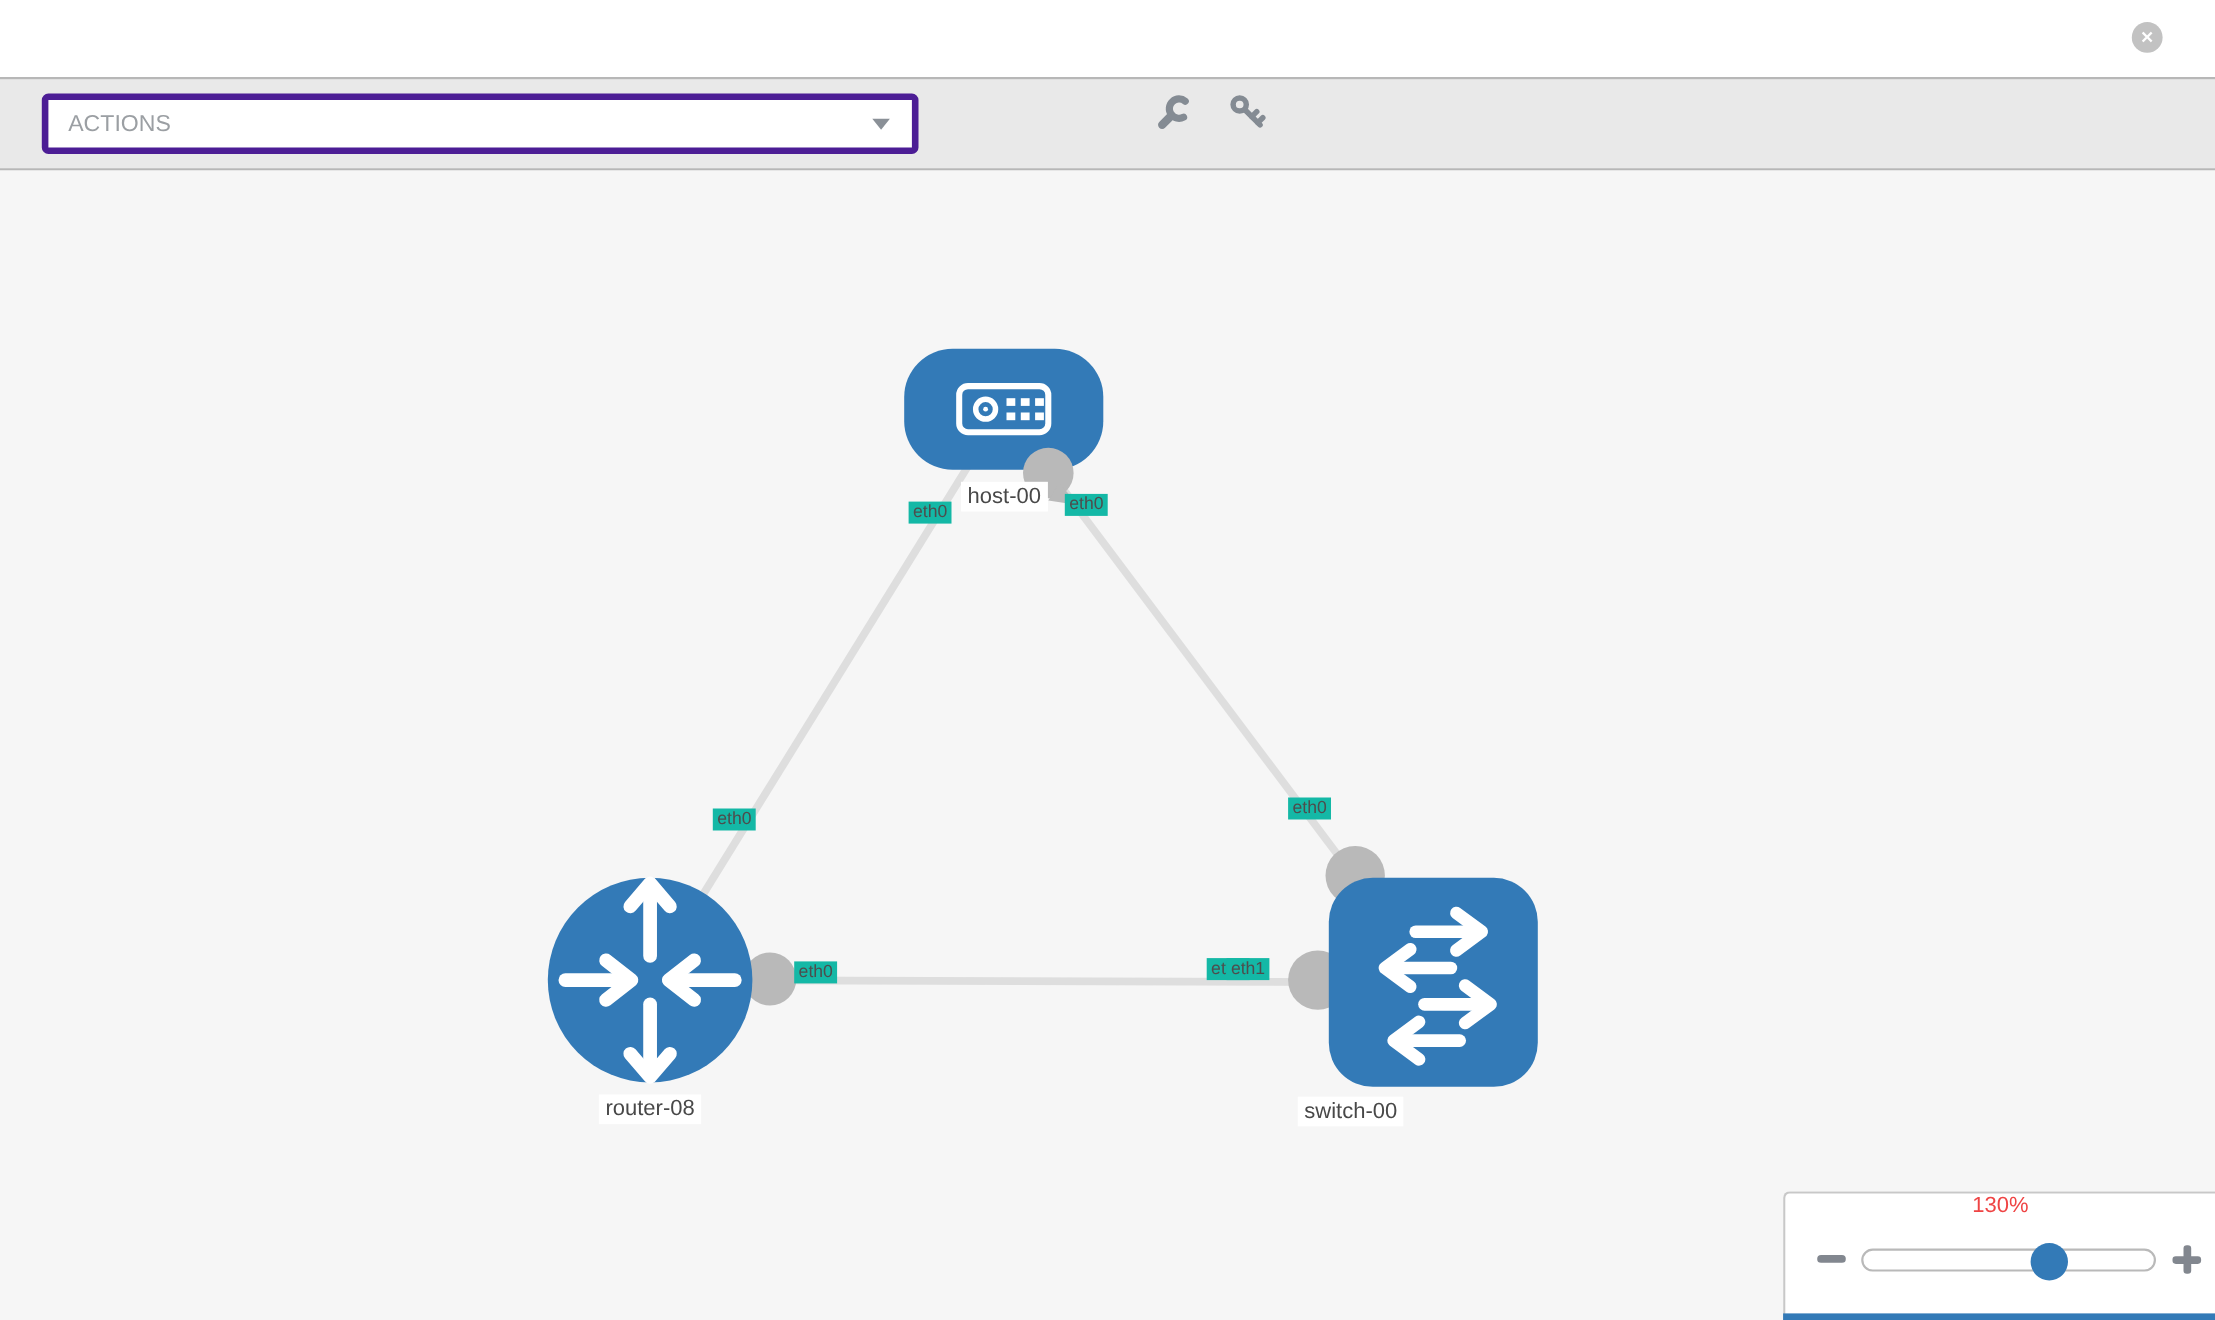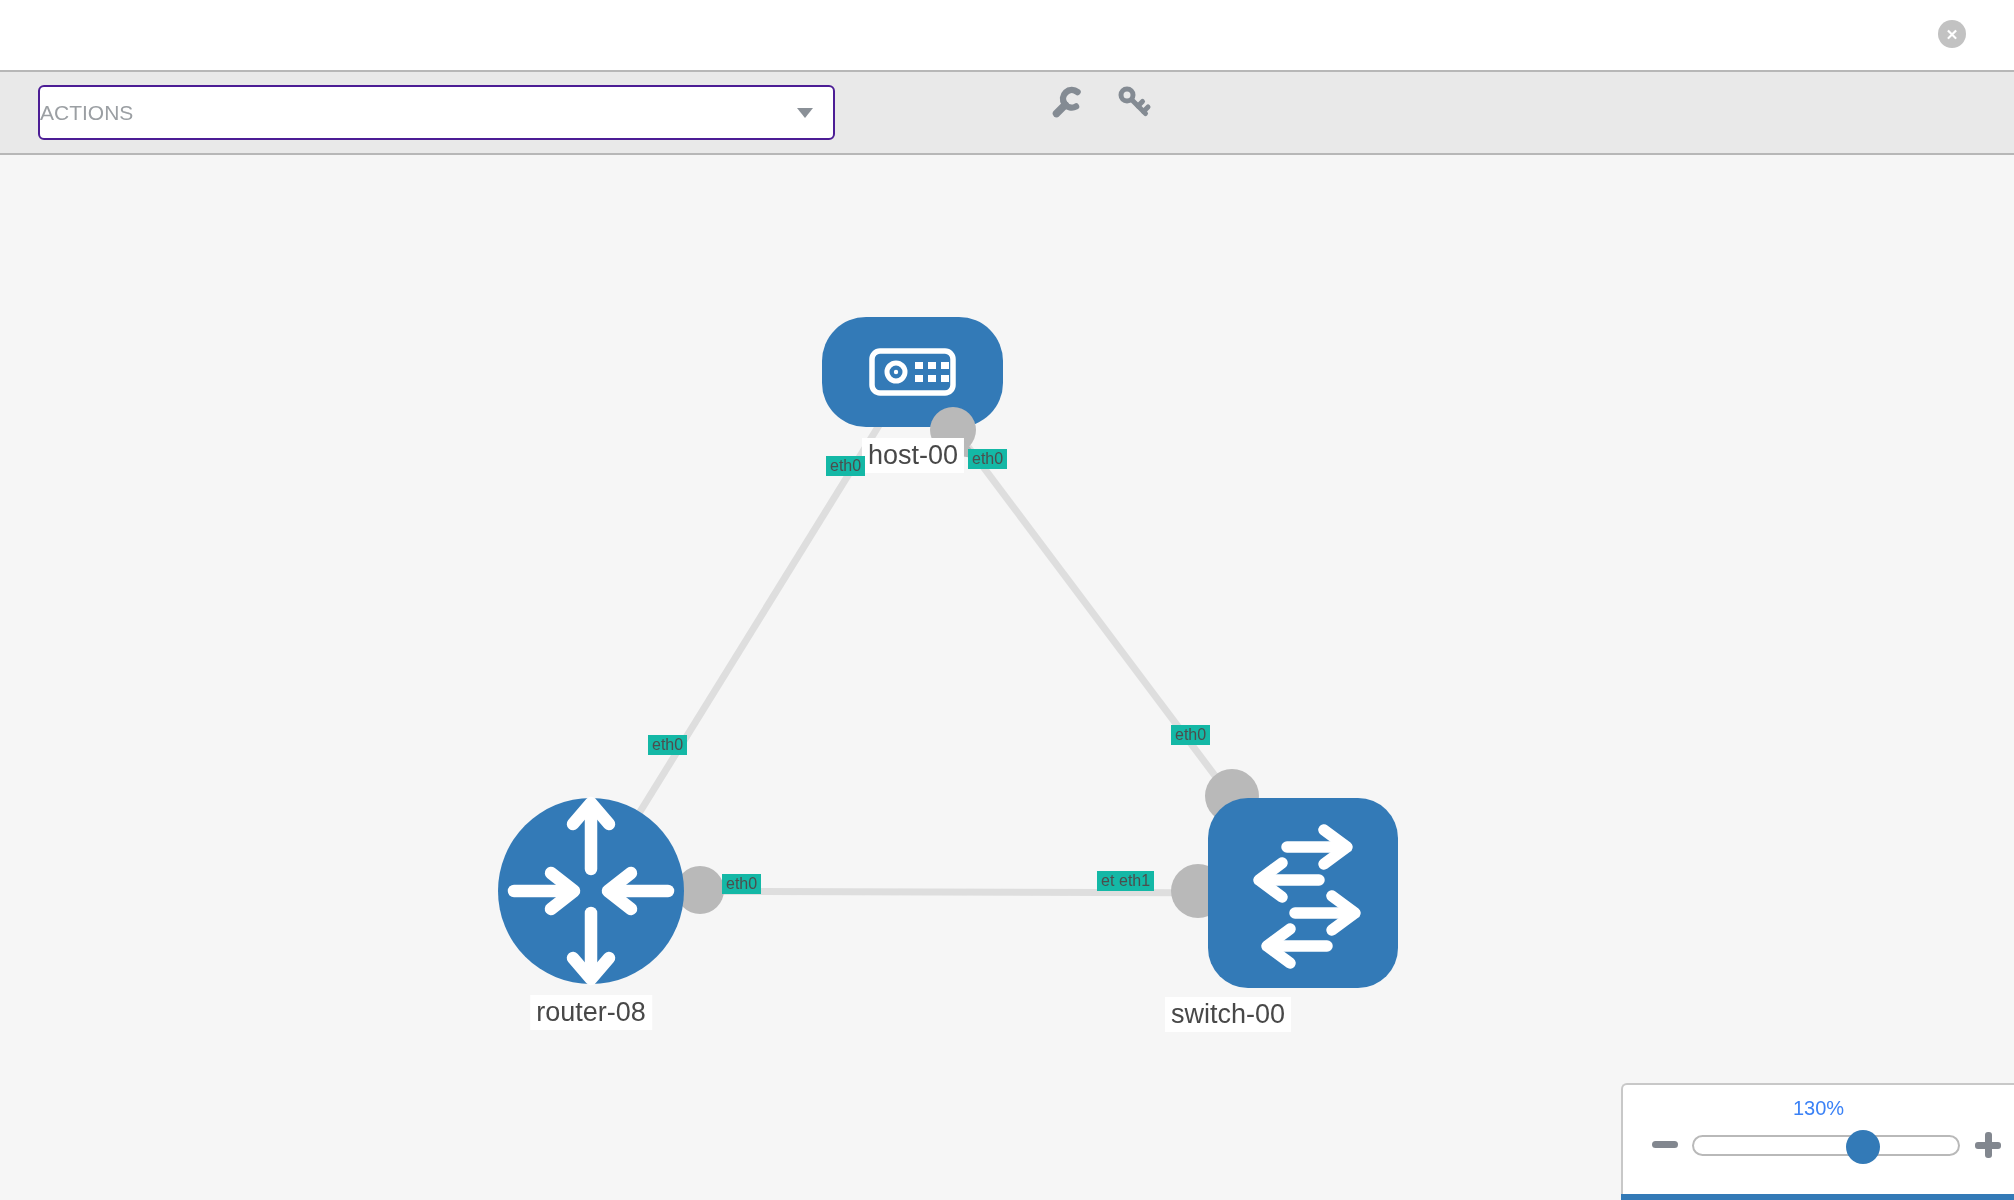--- a/index.html
+++ b/index.html
@@ -11,48 +11,48 @@
   .title { position:absolute; left:38px; top:0; height:70px; display:flex; align-items:center;
            gap:9px; font-size:22px; font-weight:bold; color:#4f4f4f; letter-spacing:.2px; }
   .close-btn { position:absolute; right:48px; top:20px; width:28px; height:28px; border-radius:50%;
                background:#c2c2c2; display:flex; align-items:center; justify-content:center;
                cursor:pointer; }
   .close-btn span { color:#fff; font-size:15px; font-weight:bold; line-height:1; }
 
   
   .toolbar { position:relative; width:100%; height:85px; background:#e9e9e9;
              border-top:2px solid #b7b7b7; border-bottom:2px solid #b7b7b7; }
-  .combo { position:absolute; top:13px; height:55px; background:#fff; border:2px solid #4c1d95;
-           border-radius:6px; display:flex; align-items:center; 
+  .combo { position:absolute; top:13px; height:55px; background:#fff; border:6px solid #4c1d95;
+           border-radius:6px; display:flex; align-items:center; padding-left:18px;
            font-size:21px; color:#9b9fa3; cursor:pointer; }
   .combo-actions { left:38px; width:797px; }
   .combo-search  { left:1183px; width:795px; }
   .caret { position:absolute; right:20px; top:50%; margin-top:-5px; width:0; height:0;
            border-left:8px solid transparent; border-right:8px solid transparent;
            border-top:10px solid #8a9097; }
   .tool-icon { position:absolute; top:96px; width:36px; height:36px; cursor:pointer; }
   .tool-icon svg { width:36px; height:36px; }
   .icon-wrench { left:1049px; top:11px; }
   .icon-key    { left:1116px; top:11px; }
 
   
   .canvas { position:relative; width:2014px; height:1045px; background:#f6f6f6; overflow:hidden; }
   .topo-svg { position:absolute; left:0; top:0; }
 
   .node-label { position:absolute; transform:translateX(-50%); background:#fff; color:#484848;
-                font-size:27px; padding:2px 6px; white-space:nowrap; }
+                font-size:20px; padding:2px 6px; white-space:nowrap; }
   .eth-label { position:absolute; background:#14b8a6; color:#4d4d4d; font-size:16px;
                padding:1px 4px; white-space:nowrap; }
 
   
   .zoom-panel { position:absolute; left:1621px; top:928px; width:393px; height:117px;
                 background:#fff; border:2px solid #c8c8c8; border-right:0; border-bottom:0;
                 border-top-left-radius:6px; }
-  .zoom-value { position:absolute; left:0; top:12px; width:100%; text-align:center;
-                font-size:20px; color:#3b82f6; }
+  .zoom-value { position:absolute; left:0; top:0; width:100%; text-align:center;
+                font-size:20px; color:#ef4444; }
   .zoom-minus { position:absolute; left:29px; top:56px; width:26px; height:7px;
                 background:#82878f; border-radius:4px; cursor:pointer; }
   .zoom-track { position:absolute; left:69px; top:50px; width:268px; height:21px;
                 background:#fff; border:2px solid #b9b9b9; border-radius:11px; cursor:pointer; }
   .zoom-knob  { position:absolute; left:152px; top:-7px; width:34px; height:34px;
                 border-radius:50%; background:#337ab7; cursor:pointer; }
   .zoom-plus  { position:absolute; left:352px; top:47px; width:26px; height:26px; cursor:pointer; }
   .zoom-plus i { position:absolute; background:#82878f; border-radius:3px; display:block; }
   .zoom-plus .h { left:0; top:10px; width:26px; height:7px; }
   .zoom-plus .v { left:10px; top:0; width:7px; height:26px; }

